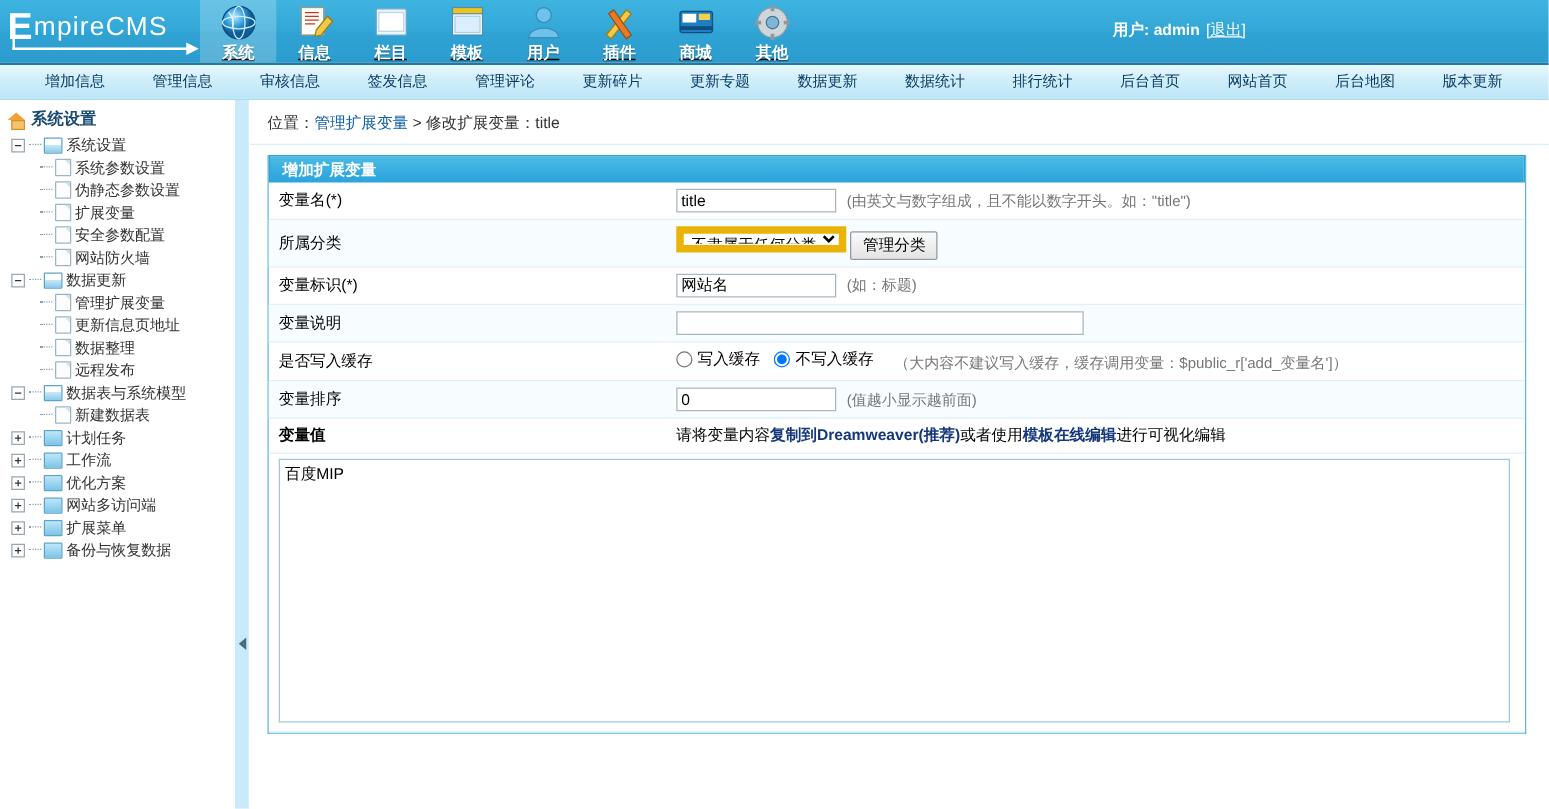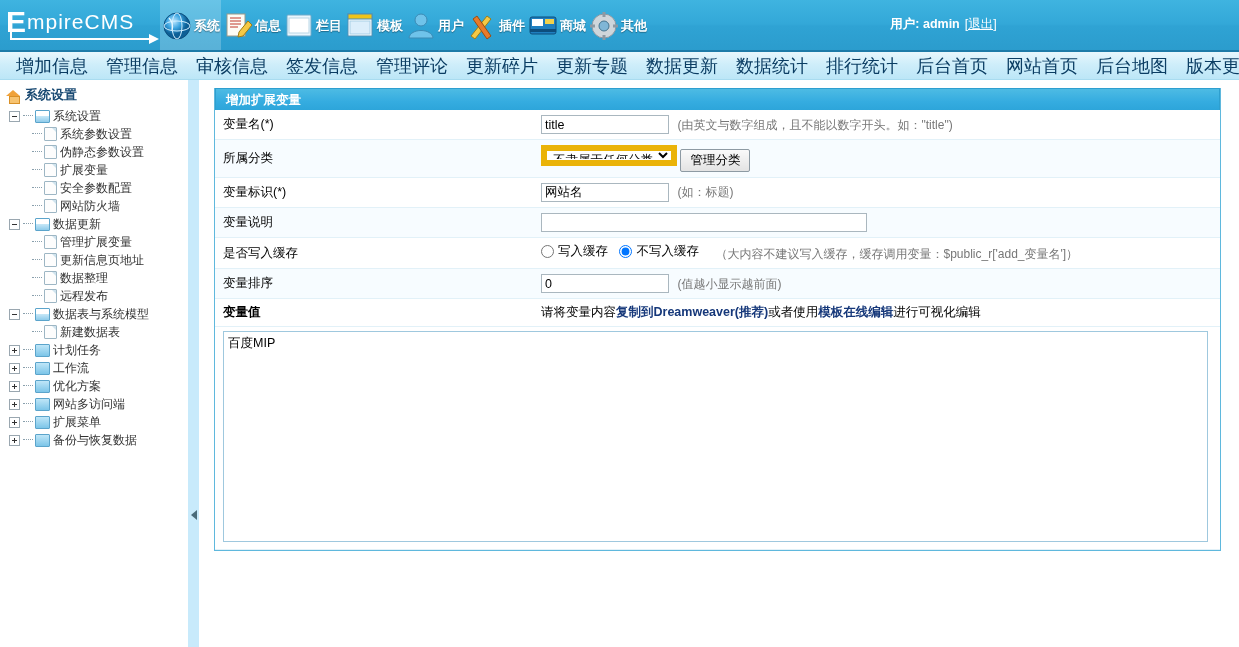--- a/index.html
+++ b/index.html
@@ -68,26 +68,27 @@
     left: 10px; bottom: 10px;
     width: 2px; height: 26px;
     background: #fff;
     z-index: 2;
   }
 
   .mtab {
     width: 61px;
     flex: 0 0 61px;
     display: flex;
-    flex-direction: row;
+    flex-direction: column;
     align-items: center;
     justify-content: flex-start;
     padding-top: 2px;
     cursor: pointer;
     position: relative;
+    text-decoration: underline;
   }
   .mtab.active { background: rgba(255,255,255,0.22); }
   .mtab .ico { width: 34px; height: 32px; position: relative; }
   .mtab .lbl {
     color: #ffffff;
     font-size: 13px;
     font-weight: 700;
     line-height: 16px;
     text-shadow: 0 1px 1px rgba(0,0,0,.35);
   }
@@ -108,24 +109,25 @@
     height: 28px;
     background: linear-gradient(to bottom, #e8f7fd 0%, #cfeefa 45%, #bce6f7 100%);
     border-bottom: 1px solid #a9dcf0;
     display: flex;
     align-items: center;
     padding-left: 16px;
     gap: 18px;
   }
   .navbar a {
     color: #0b3d63;
-    font-size: 18px;
+    font-size: 12px;
     text-decoration: none;
     cursor: pointer;
     white-space: nowrap;
+    margin-left: 20px;
   }
 
   
   .body-wrap { display: flex; height: 567px; }
 
   .sidebar {
     width: 188px;
     flex: 0 0 188px;
     background: #fff;
     padding: 6px 0 0 4px;
@@ -550,20 +552,23 @@
       </div>
 
     </div>
   </div>
 
   <div class="splitter">
     <span class="tri"></span>
   </div>
 
   <div class="content">
+    <div class="crumb">
+      <span>位置：</span><a href="#">管理扩展变量</a><span> &gt; </span><span>修改扩展变量：title</span>
+    </div>
 
     <div class="panel">
       <div class="panel-head">增加扩展变量</div>
 
       <table class="frm">
         <tbody>
             <tr>
           <td class="lab">变量名(*)</td>
           <td>
             <input class="txt" type="text" value="title" style="">

